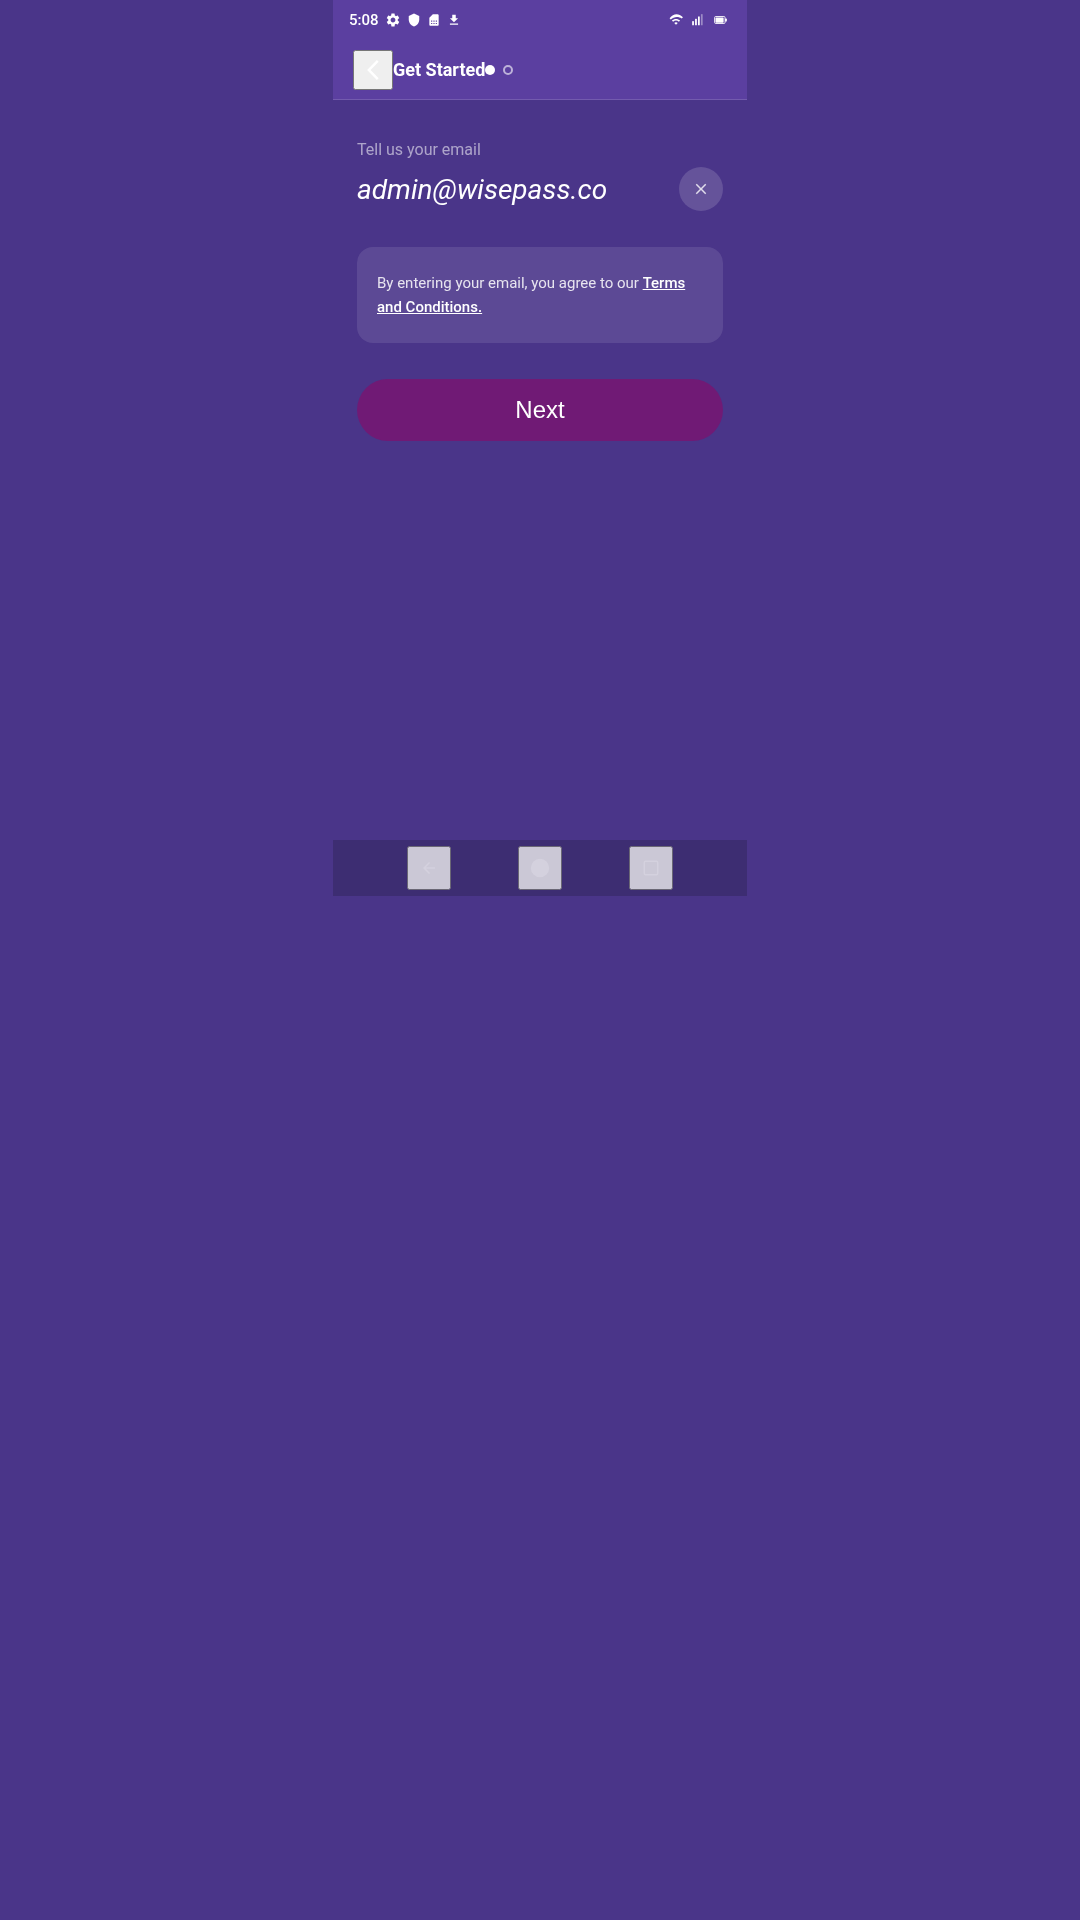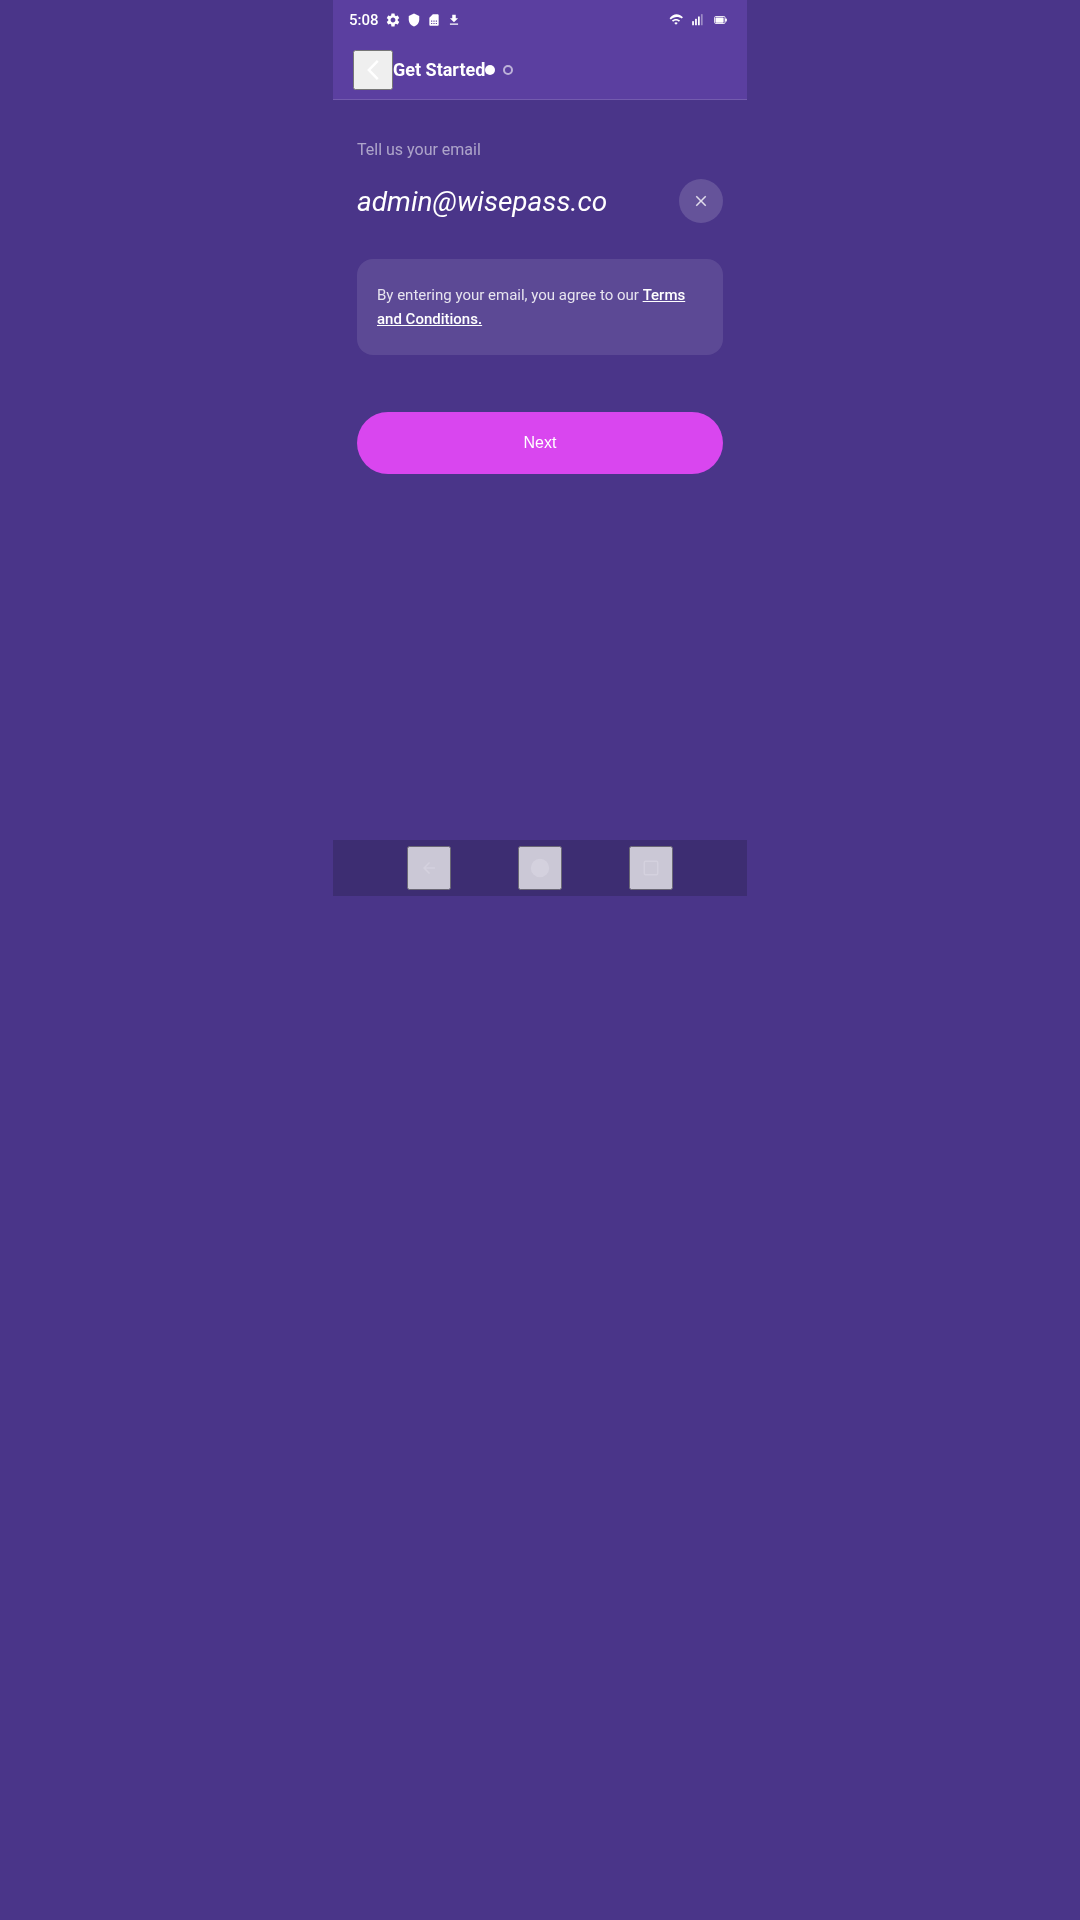--- a/index.html
+++ b/index.html
@@ -103,21 +103,21 @@
     
     .main-content {
       padding: 40px 24px 24px 24px;
       background-color: #4a3589;
       height: calc(100% - 100px - 56px);
     }
 
     .email-label {
       font-size: 16px;
       color: rgba(255,255,255,0.55);
-      margin-bottom: 20px;
+      margin-bottom: 8px;
       font-weight: 400;
     }
 
     .email-row {
       display: flex;
       align-items: center;
       justify-content: space-between;
       margin-bottom: 36px;
     }
 
@@ -140,44 +140,44 @@
       justify-content: center;
       cursor: pointer;
       flex-shrink: 0;
     }
 
     
     .terms-box {
       background-color: rgba(255,255,255,0.1);
       border-radius: 16px;
       padding: 24px 20px;
-      margin-bottom: 57px;
+      margin-bottom: 36px;
     }
 
     .terms-text {
       font-size: 15px;
       color: rgba(255,255,255,0.85);
       line-height: 1.6;
     }
 
     .terms-link {
       color: #ffffff;
       text-decoration: underline;
       font-weight: 500;
     }
 
     
     .next-btn {
       width: 100%;
       height: 62px;
       border-radius: 40px;
-      background-color: #d946ef;
+      background-color: #701a75;
       border: none;
       color: #ffffff;
-      font-size: 16px;
+      font-size: 24px;
       font-weight: 500;
       cursor: pointer;
       display: flex;
       align-items: center;
       justify-content: center;
     }
 
     
     .bottom-nav {
       position: absolute;

